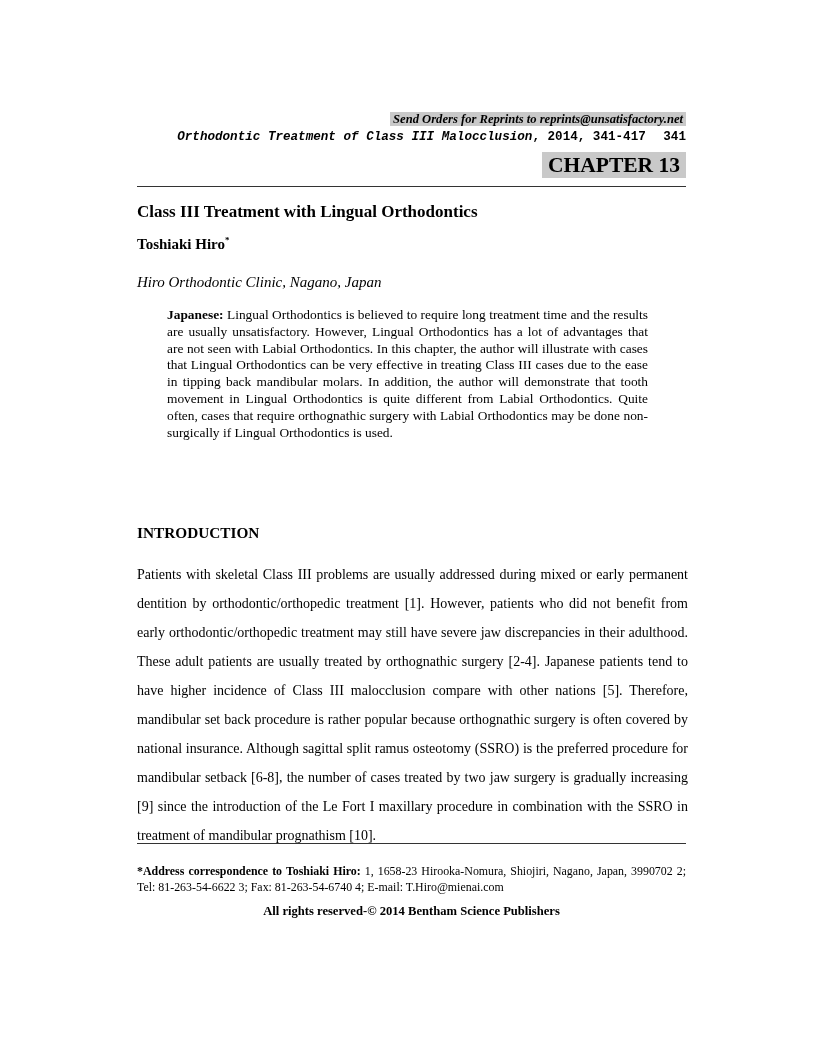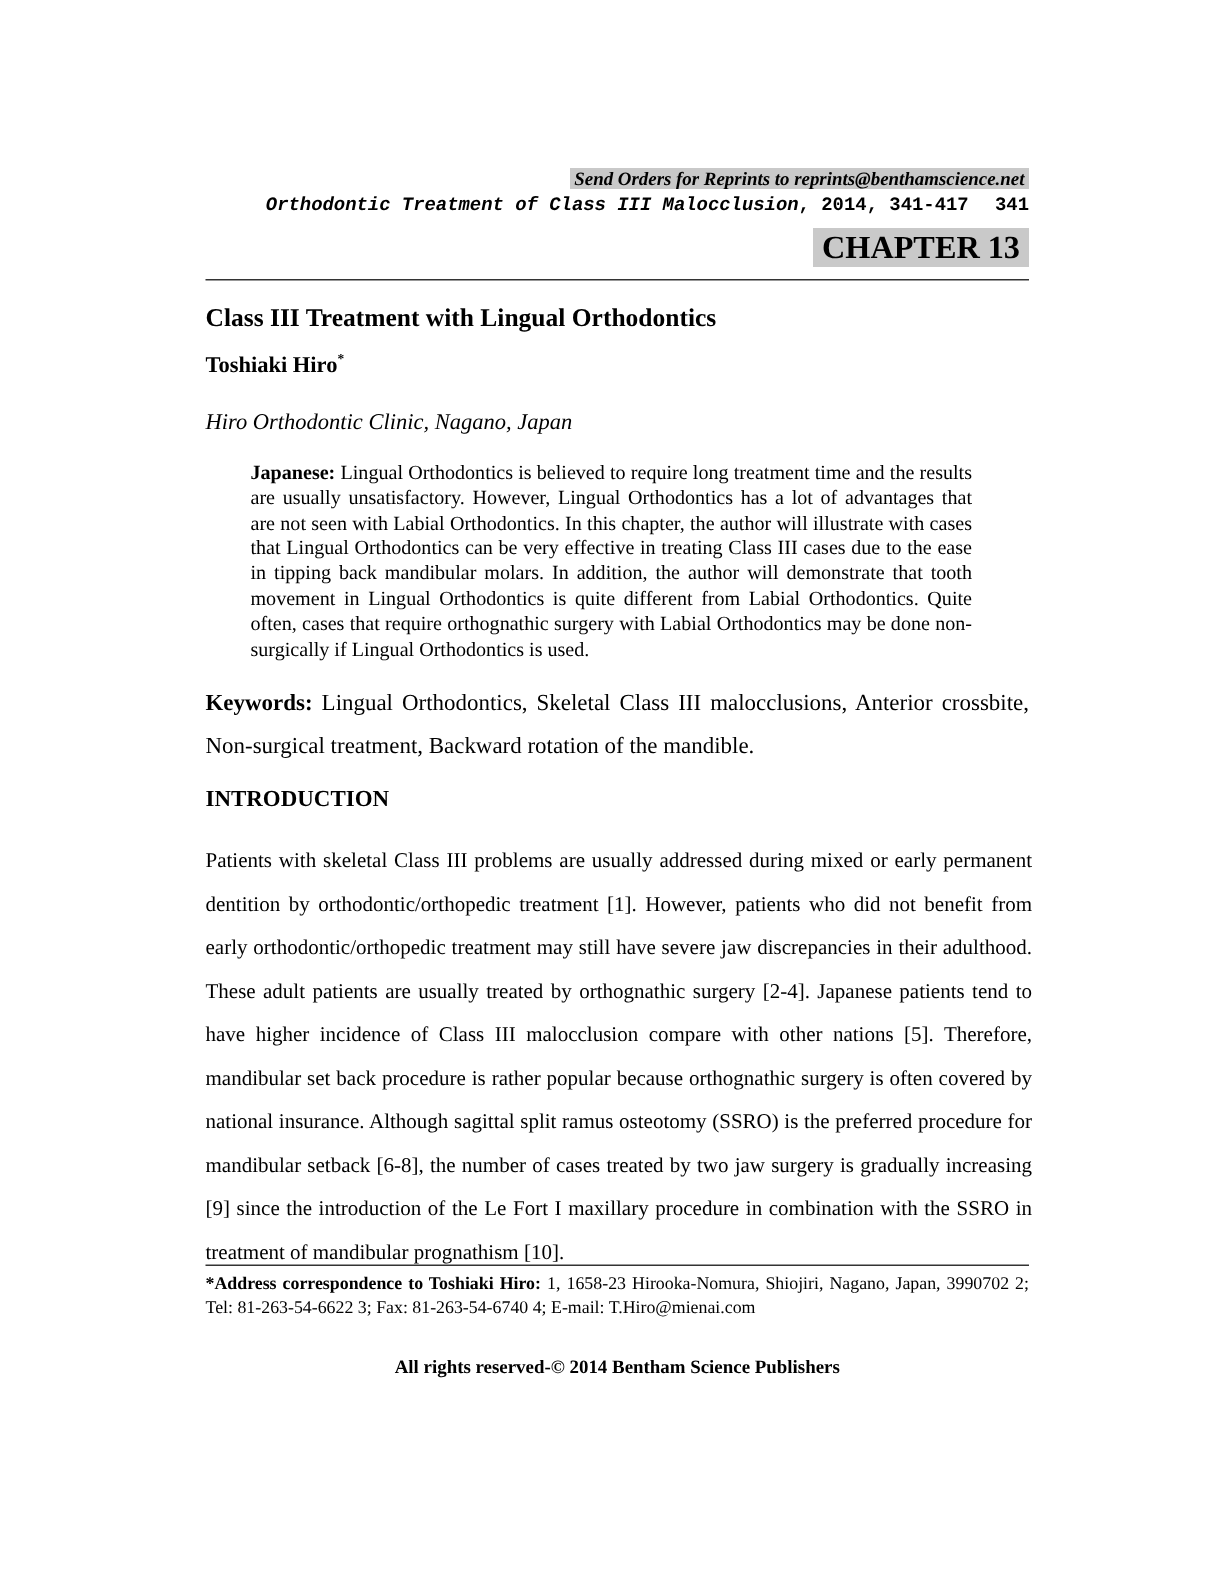--- a/index.html
+++ b/index.html
@@ -71,39 +71,39 @@
   .body-paragraph {
     top: 560px; left: 137px; width: 551px;
     font-size: 14px; line-height: 29px;
     text-align: justify;
   }
 
   
   .footnote {
     top: 843px; left: 137px; width: 549px;
     border-top: 1.6px solid #333333;
-    padding-top: 4px;
+    padding-top: 20px;
     font-size: 11.9px; line-height: 15.6px;
     text-align: justify;
   }
 
   .editors {
     top: 903px; left: 137px; width: 549px;
     font-size: 12.6px; line-height: 16.5px;
     font-weight: bold;
     text-align: center;
   }
 </style>
 </head>
 <body>
 
 <div class="page">
 
   <div class="abs hdr-line1">
-    <span class="hl b i">Send Orders for Reprints to reprints@benthamscience.net</span>
+    <span class="hl b i">Send Orders for Reprints to reprints@unsatisfactory.net</span>
   </div>
 
   <div class="abs hdr-line2">
     <span><span class="b i">Orthodontic Treatment of Class III Malocclusion</span><span class="b">, 2014, 341-417</span></span>
     <span class="hdr-pagenum">341</span>
   </div>
 
   <div class="abs chapter-line">
     <span class="hl">CHAPTER 13</span>
   </div>
@@ -116,24 +116,20 @@
     <span class="b">Toshiaki Hiro</span><sup class="b">*</sup>
   </div>
 
   <div class="abs article-affil i">Hiro Orthodontic Clinic, Nagano, Japan</div>
 
   <div class="abs abstract">
     <span class="b">Japanese:</span>
     <span>Lingual Orthodontics is believed to require long treatment time and the results are usually unsatisfactory. However, Lingual Orthodontics has a lot of advantages that are not seen with Labial Orthodontics. In this chapter, the author will illustrate with cases that Lingual Orthodontics can be very effective in treating Class III cases due to the ease in tipping back mandibular molars. In addition, the author will demonstrate that tooth movement in Lingual Orthodontics is quite different from Labial Orthodontics. Quite often, cases that require orthognathic surgery with Labial Orthodontics may be done non-surgically if Lingual Orthodontics is used.</span>
   </div>
 
-  <div class="abs keywords">
-    <span class="b">Keywords:</span>
-    <span>Lingual Orthodontics, Skeletal Class III malocclusions, Anterior crossbite, Non-surgical treatment, Backward rotation of the mandible.</span>
-  </div>
 
   <div class="abs section-heading b">INTRODUCTION</div>
 
   <div class="abs body-paragraph">Patients with skeletal Class III problems are usually addressed during mixed or early permanent dentition by orthodontic/orthopedic treatment [1]. However, patients who did not benefit from early orthodontic/orthopedic treatment may still have severe jaw discrepancies in their adulthood. These adult patients are usually treated by orthognathic surgery [2-4]. Japanese patients tend to have higher incidence of Class III malocclusion compare with other nations [5]. Therefore, mandibular set back procedure is rather popular because orthognathic surgery is often covered by national insurance. Although sagittal split ramus osteotomy (SSRO) is the preferred procedure for mandibular setback [6-8], the number of cases treated by two jaw surgery is gradually increasing [9] since the introduction of the Le Fort I maxillary procedure in combination with the SSRO in treatment of mandibular prognathism [10].</div>
 
   <div class="abs footnote">
     <span class="b">*Address correspondence to Toshiaki Hiro:</span>
     <span>1, 1658-23 Hirooka-Nomura, Shiojiri, Nagano, Japan, 3990702 2; Tel: 81-263-54-6622 3; Fax: 81-263-54-6740 4; E-mail: T.Hiro@mienai.com</span>
   </div>
 

